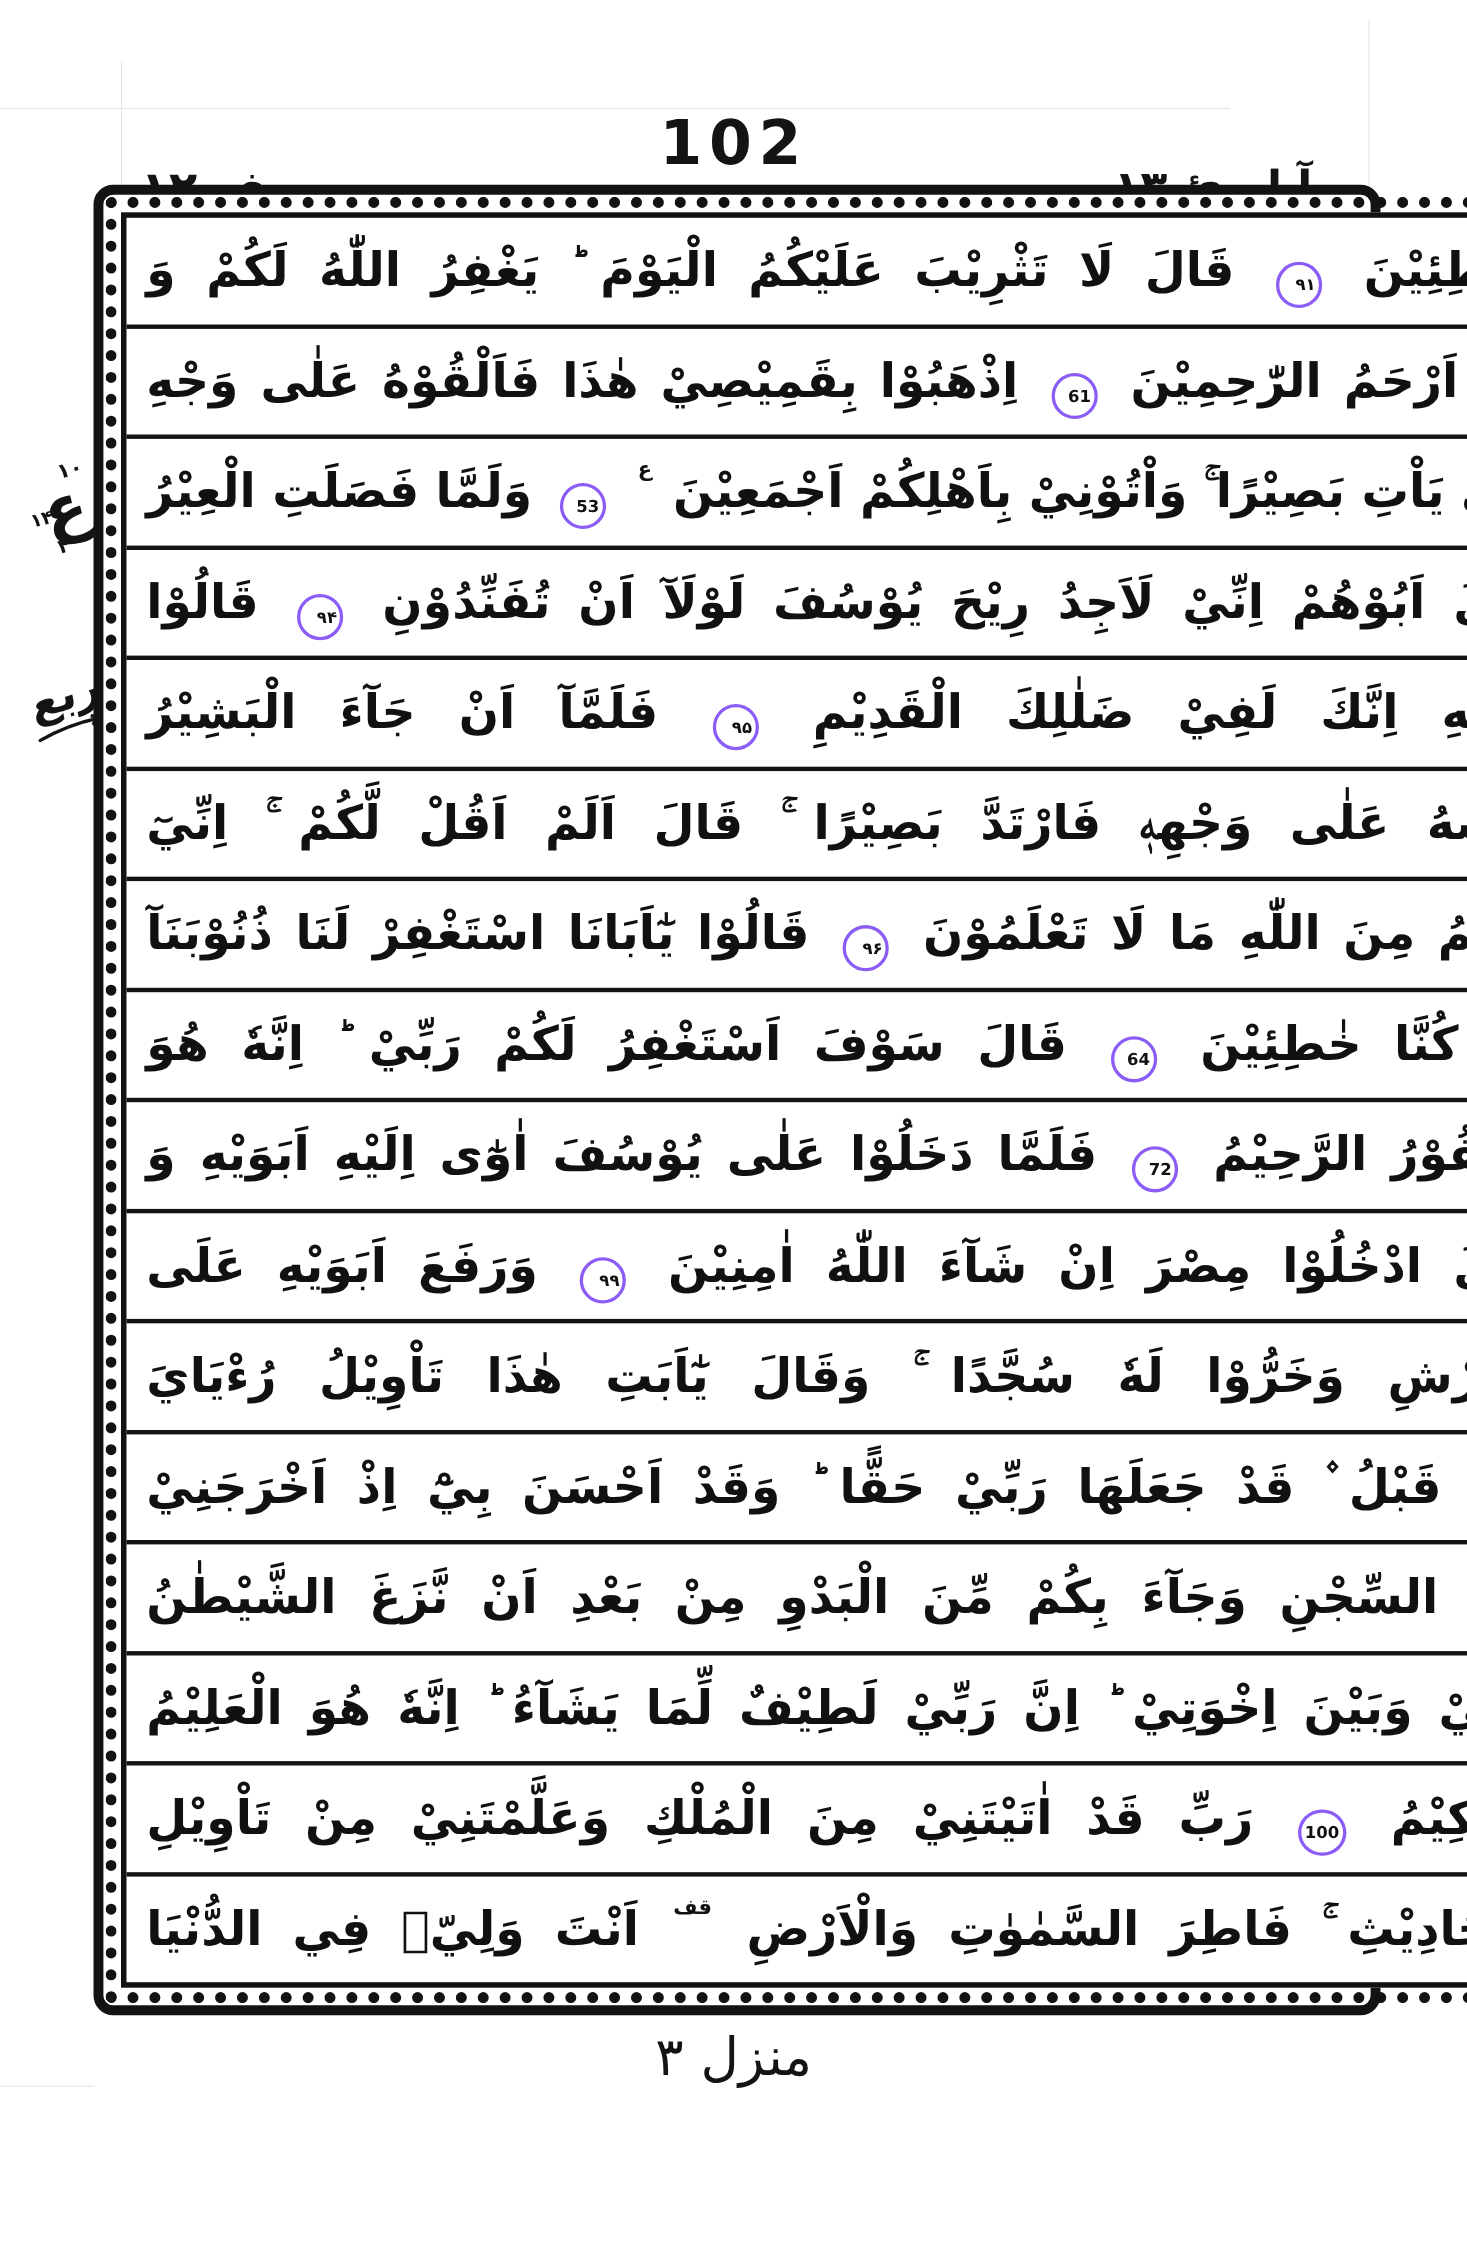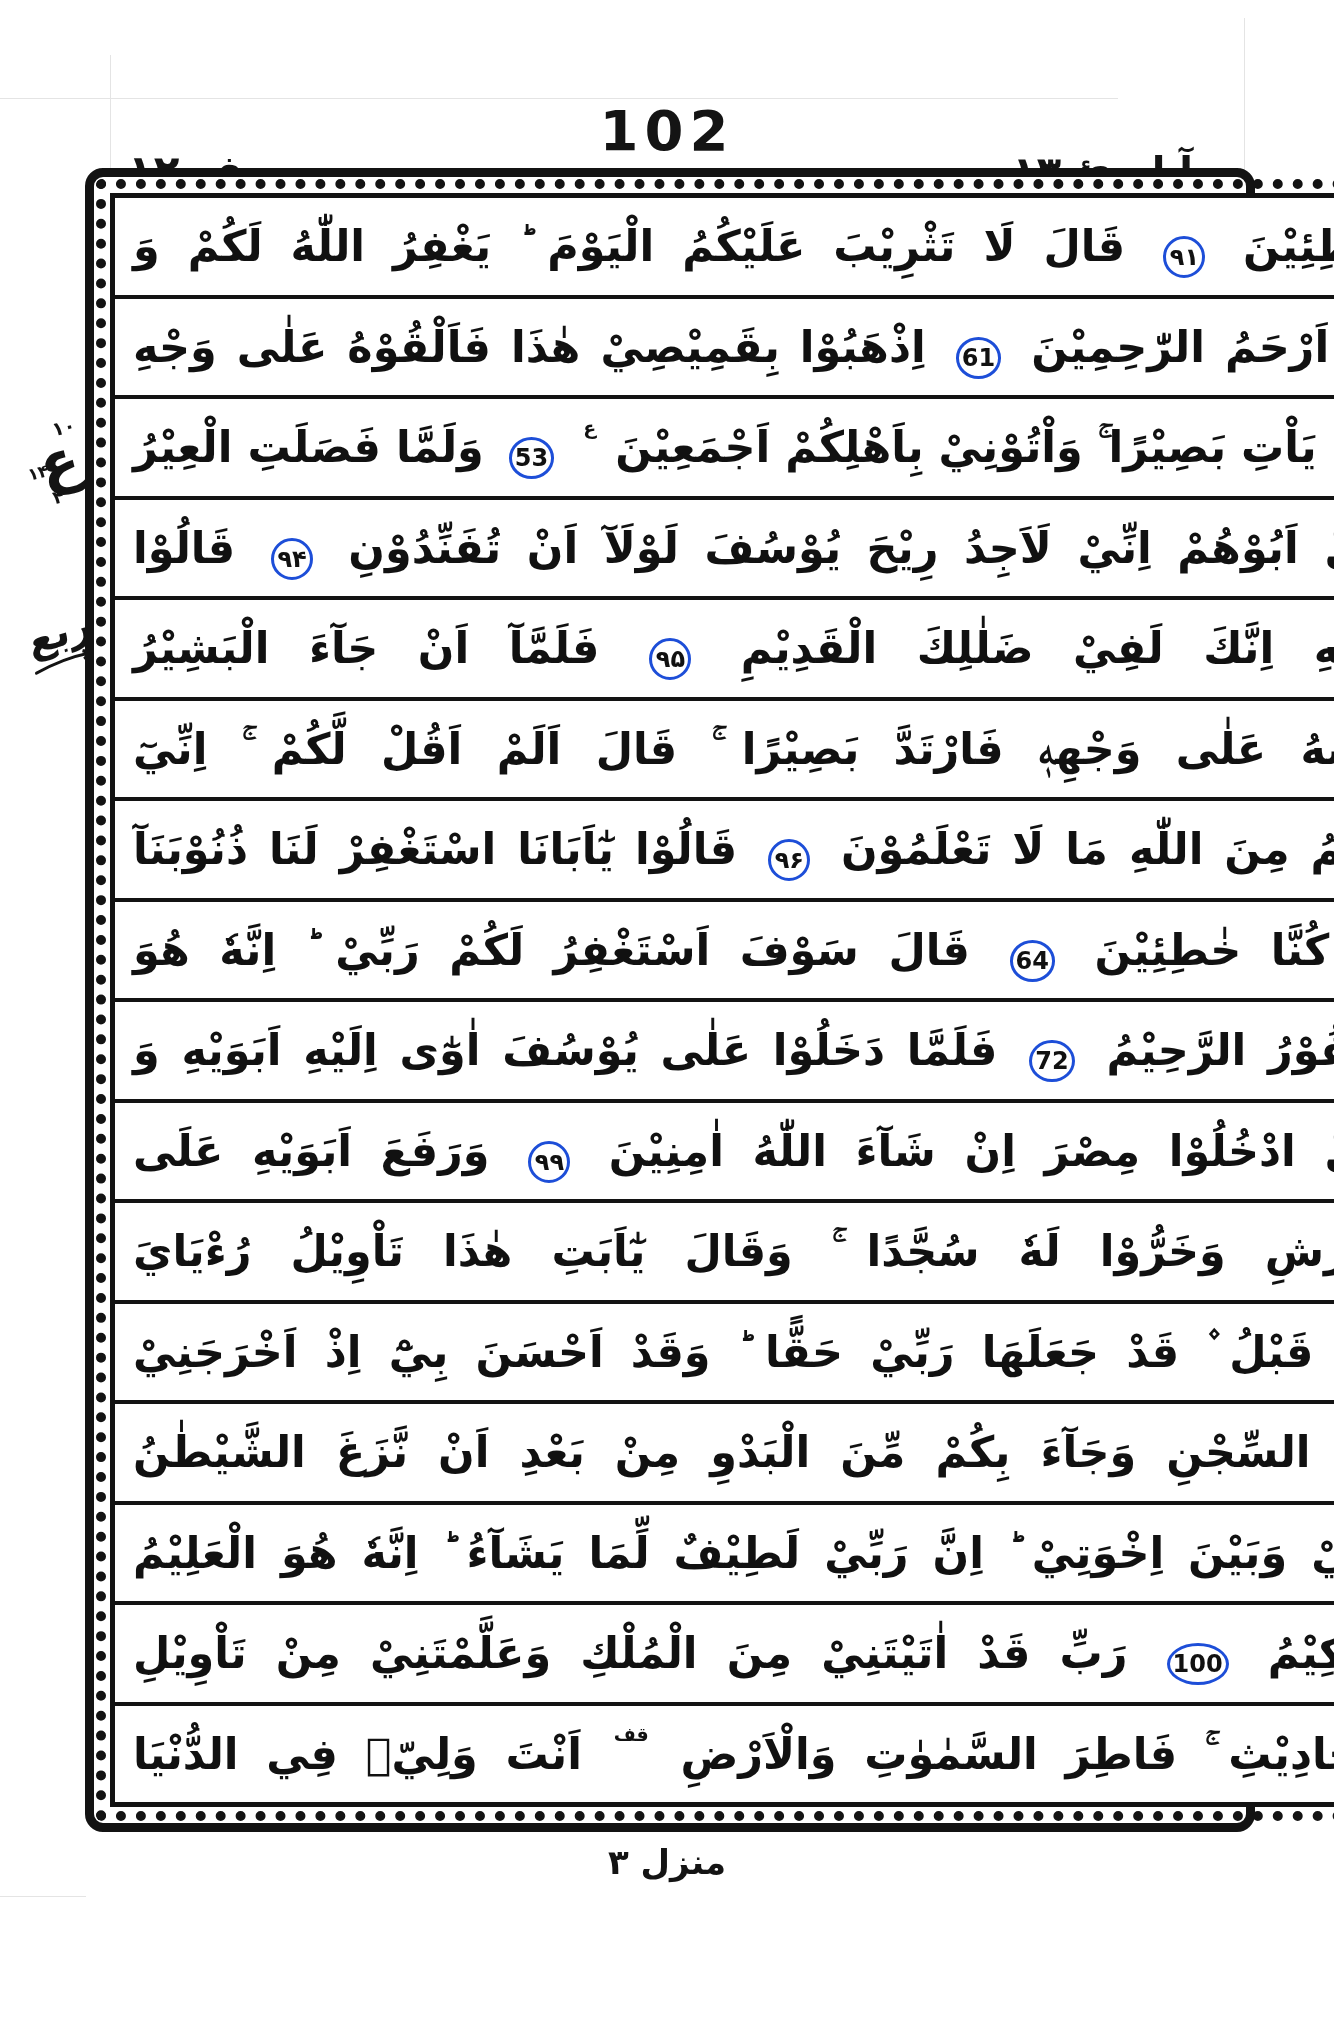--- a/index.html
+++ b/index.html
@@ -36,21 +36,21 @@
   }
   .row{flex:1;border-bottom:4px solid #131313;display:flex;align-items:center;overflow:hidden;}
   .row:last-child{border-bottom:none;}
   .line{
     flex:1;margin:0;padding:0 18px;direction:rtl;
     font-size:43px;font-weight:700;line-height:92px;white-space:nowrap;
     text-align:justify;text-align-last:justify;color:#111;
   }
   .ayah{
     display:inline-block;box-sizing:border-box;min-width:42px;height:42px;
-    border:3px solid #1d4ed8;border-radius:50%;font-size:24px;line-height:36px;
+    border:3px solid #8b5cf6;border-radius:50%;font-size:15px;line-height:36px;
     text-align:right;vertical-align:-4px;margin:0 10px;padding:0 3px;
     font-weight:700;white-space:nowrap;
   }
   .waqf{font-size:19px;vertical-align:28px;line-height:0;margin:0 4px;font-weight:700;}
 
   
   .ruku-mark{
     position:absolute;left:24px;top:420px;width:70px;text-align:center;
     transform:rotate(-14deg);font-weight:700;line-height:1;
   }
@@ -59,21 +59,21 @@
   .ruku-mark .n-mid{position:absolute;font-size:17px;left:2px;top:26px;}
   .ruku-mark .n-bot{display:block;font-size:18px;margin-top:-4px;margin-left:-18px;}
   .quarter-mark{
     position:absolute;left:18px;top:612px;width:86px;text-align:center;
     transform:rotate(-18deg) skewX(-6deg);font-weight:700;
   }
   .quarter-mark .q-word{display:block;font-size:40px;line-height:1;}
   .quarter-mark svg{display:block;margin:2px auto 0;}
 
   
-  .ftr-manzil{position:absolute;left:0;right:0;top:1842px;text-align:center;font-size:34px;font-weight:700;}
+  .ftr-manzil{position:absolute;left:0;right:0;top:1842px;text-align:center;font-size:48px;font-weight:400;}
 </style>
 </head>
 <body>
 
 <div class="guide g-top"></div>
 <div class="guide g-left-v"></div>
 <div class="guide g-right-v"></div>
 <div class="guide g-right-h"></div>
 <div class="guide g-bot"></div>
 

